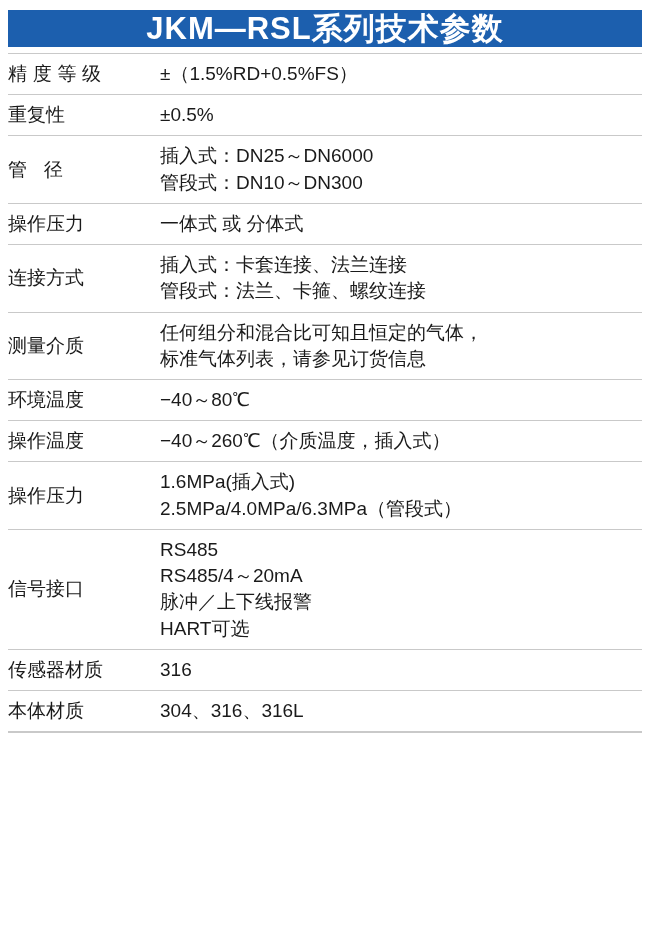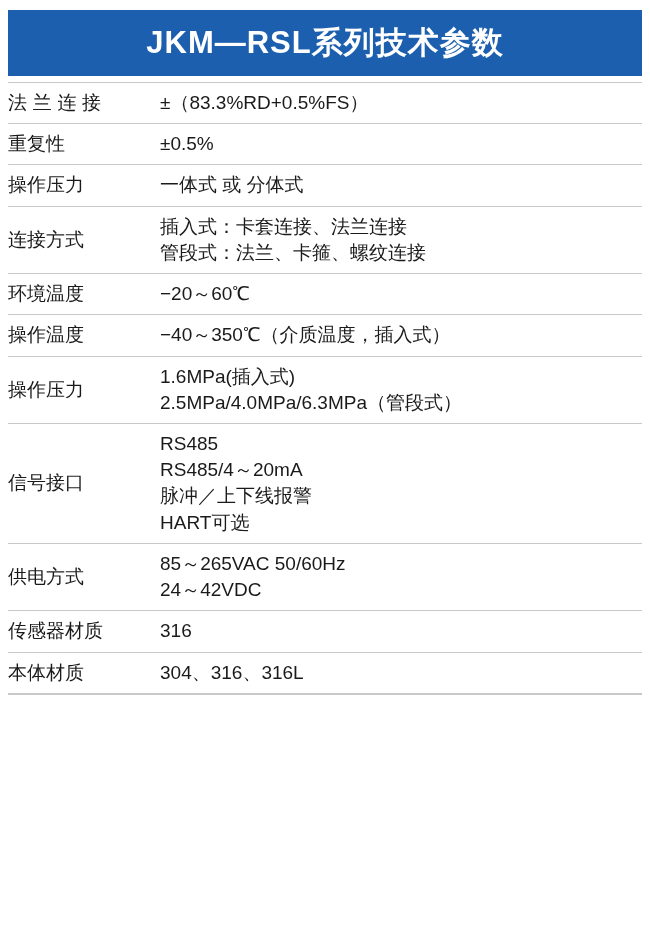--- a/index.html
+++ b/index.html
@@ -16,21 +16,21 @@
   }
   .sheet {
     width: 650px;
     height: 928px;
     box-sizing: border-box;
     padding: 0 8px;
     position: relative;
   }
   .title-bar {
     margin: 10px 0 0 0;
-    height: 66px;
+    height: 37px;
     background: #1c5fae;
     display: flex;
     align-items: center;
     justify-content: center;
   }
   .title-bar .title-text {
     color: #ffffff;
     font-size: 31px;
     font-weight: bold;
     letter-spacing: 1px;
@@ -80,60 +80,65 @@
 
 <div class="sheet">
 
   <div class="title-bar">
     <span class="title-text">JKM—RSL系列技术参数</span>
   </div>
 
   <table class="spec">
     <tbody>
       <tr>
-        <td class="label spread">法兰连接</td>
-        <td class="value">±（83.3%RD+0.5%FS）</td>
+        <td class="label spread">精度等级</td>
+        <td class="value">±（1.5%RD+0.5%FS）</td>
       </tr>
       <tr>
         <td class="label">重复性</td>
         <td class="value">±0.5%</td>
+      </tr>
+      <tr>
+        <td class="label spread">管  径</td>
+        <td class="value">插入式：DN25～DN6000
+管段式：DN10～DN300</td>
       </tr>
       <tr>
         <td class="label">操作压力</td>
         <td class="value">一体式 或 分体式</td>
       </tr>
       <tr>
         <td class="label">连接方式</td>
         <td class="value">插入式：卡套连接、法兰连接
 管段式：法兰、卡箍、螺纹连接</td>
       </tr>
       <tr>
+        <td class="label">测量介质</td>
+        <td class="value">任何组分和混合比可知且恒定的气体，
+标准气体列表，请参见订货信息</td>
+      </tr>
+      <tr>
         <td class="label">环境温度</td>
-        <td class="value">−20～60℃</td>
+        <td class="value">−40～80℃</td>
       </tr>
       <tr>
         <td class="label">操作温度</td>
-        <td class="value">−40～350℃（介质温度，插入式）</td>
+        <td class="value">−40～260℃（介质温度，插入式）</td>
       </tr>
       <tr>
         <td class="label">操作压力</td>
         <td class="value">1.6MPa(插入式)
 2.5MPa/4.0MPa/6.3MPa（管段式）</td>
       </tr>
       <tr>
         <td class="label">信号接口</td>
         <td class="value">RS485
 RS485/4～20mA
 脉冲／上下线报警
 HART可选</td>
-      </tr>
-      <tr>
-        <td class="label">供电方式</td>
-        <td class="value">85～265VAC  50/60Hz
-24～42VDC</td>
       </tr>
       <tr>
         <td class="label">传感器材质</td>
         <td class="value">316</td>
       </tr>
       <tr>
         <td class="label">本体材质</td>
         <td class="value">304、316、316L</td>
       </tr>
     </tbody>

